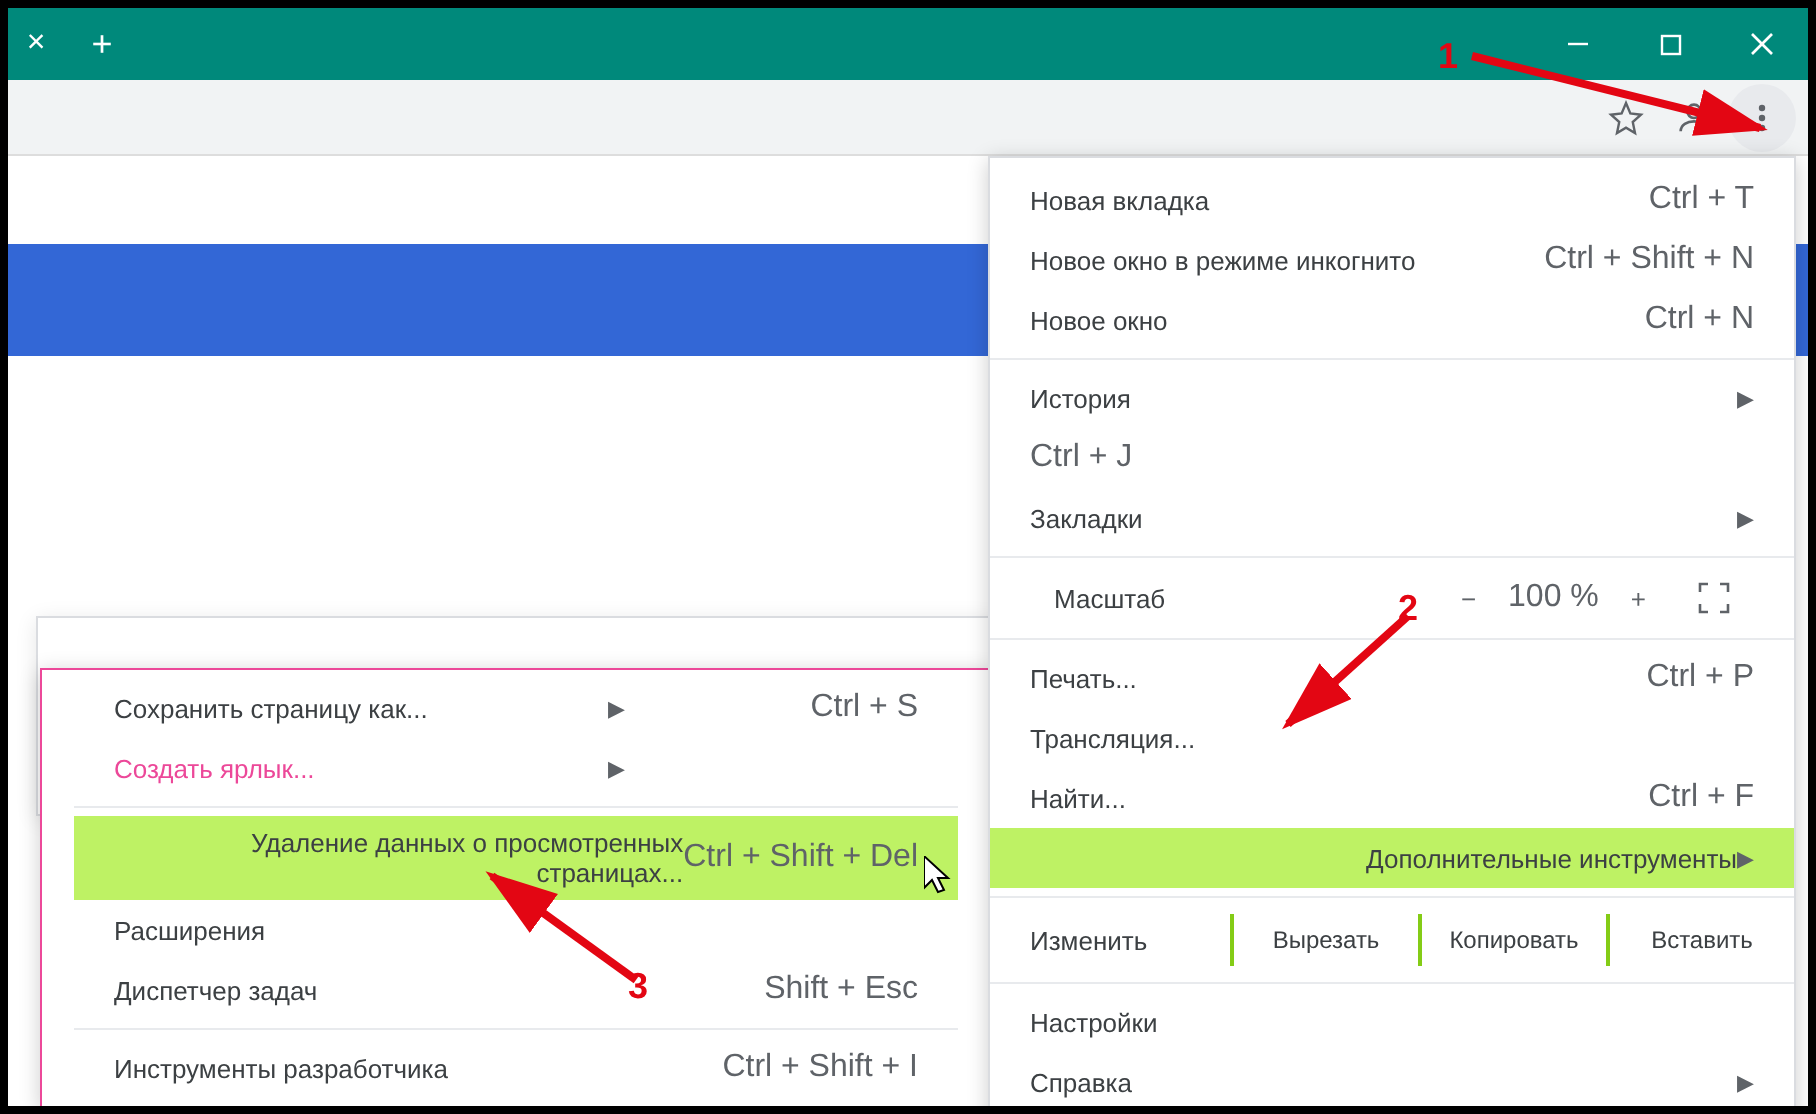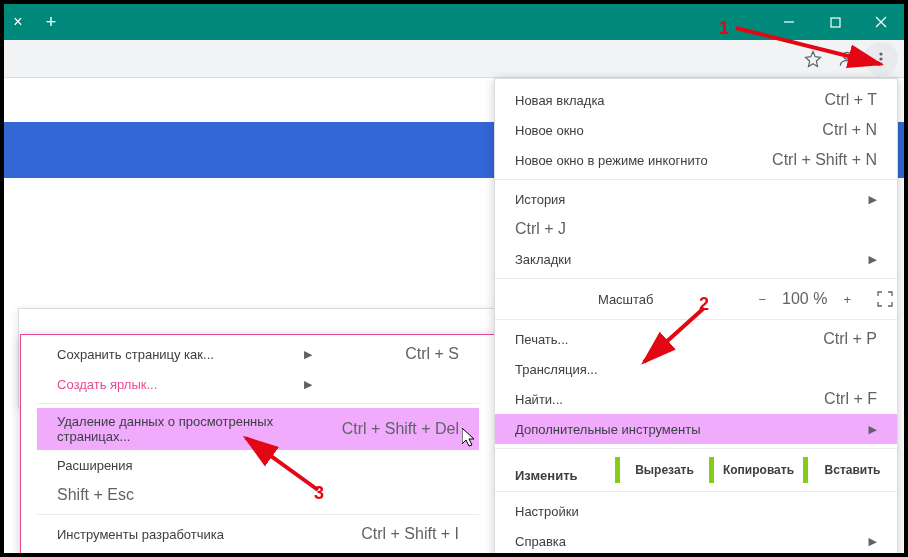--- a/index.html
+++ b/index.html
@@ -16,35 +16,35 @@
 
 .toolbar { height:38px; background:#f1f3f4; display:flex; align-items:center; justify-content:flex-end; padding-right:6px; border-bottom:1px solid #ddd; }
 .tool-icon { width:34px; height:34px; display:flex; align-items:center; justify-content:center; color:#5f6368; cursor:pointer; border-radius:50%; }
 .tool-icon.menu-hl { background:#e8eaed; }
 
 .content { position:relative; height:calc(100% - 74px); background:#fff; }
 .bluebar { position:absolute; top:44px; left:0; right:0; height:56px; background:#3367d6; }
 
 .main-menu { position:absolute; top:74px; right:6px; width:404px; background:#fff; border:1px solid #dadce0; box-shadow:0 2px 10px rgba(0,0,0,.2); font-size:13px; color:#3c4043; padding:6px 0; z-index:10; }
 .mi { display:flex; align-items:center; padding:6px 20px; min-height:30px; cursor:pointer; }
-.mi.hl { background:#f0abfc; }
+.mi.hl { background:#bef264;text-align:right; }
 .mi .label { flex:1; }
 .mi .shortcut { color:#5f6368; font-size:16px; }
 .mi .arrow { color:#5f6368; font-size:11px; }
 .sep { height:1px; background:#e8eaed; margin:4px 0; }
-.zoom-row { display:flex; align-items:center; padding:4px 4px; min-height:32px;text-align:center; }
+.zoom-row { display:flex; align-items:center; padding:4px 32px; min-height:32px; }
 .zoom-row .label { flex:1; }
 .zoom-ctrl { display:flex; align-items:center; gap:10px; color:#5f6368; }
 .zoom-btn { padding:2px 6px; cursor:pointer; }
 .zoom-pct { font-size:16px; }
 .fullscreen-icon { margin-left:10px; cursor:pointer; }
-.edit-row { display:flex; align-items:flex-end; padding:4px 0 4px 20px; min-height:34px;font-weight:bold; }
+.edit-row { display:flex; align-items:center; padding:4px 0 4px 20px; min-height:34px; }
 .edit-row .label { width:100px; }
 .edit-btns { flex:1; display:flex; }
-.edit-btn { flex:1; text-align:center; padding:6px 0; border-left:5px solid #84cc16; cursor:pointer; font-size:12px; }
+.edit-btn { flex:1; text-align:center; padding:6px 0; border-left:2px solid #84cc16; cursor:pointer; font-size:12px; }
 
 .sub-menu { position:absolute; top:330px; left:16px; width:476px; background:#fff; border:1px solid #ec4899; box-shadow:0 2px 10px rgba(0,0,0,.2); font-size:13px; color:#3c4043; padding:4px 16px; z-index:8; }
 .sub-menu .mi.disabled { color:#ec4899; cursor:default; }
 
 .floating-arrow { position:absolute; top:270px; left:300px; color:#5f6368; font-size:11px; z-index:9; }
 .floating-arrow2 { position:absolute; top:300px; left:300px; color:#5f6368; font-size:11px; z-index:9; }
 .floating-region { position:absolute; top:230px; left:14px; width:480px; height:100px; background:#fff; border:1px solid #dadce0; box-shadow:0 2px 10px rgba(0,0,0,.1); z-index:7; }
 
 .annot { position:absolute; color:#e30613; font-weight:bold; font-size:18px; z-index:20; pointer-events:none; }
 .cursor { position:absolute; z-index:25; pointer-events:none; }
@@ -107,26 +107,26 @@
     <div class="floating-arrow">▶</div>
     <div class="floating-arrow2">▶</div>
   </div>
 
   <div class="main-menu">
     <div class="mi">
           <span class="label">Новая вкладка</span>
           <span class="shortcut">Ctrl + T</span>
         </div>
     <div class="mi">
+          <span class="label">Новое окно в режиме инкогнито</span>
+          <span class="shortcut">Ctrl + Shift + N</span>
+        </div>
+    <div class="mi">
           <span class="label">Новое окно</span>
           <span class="shortcut">Ctrl + N</span>
-        </div>
-    <div class="mi">
-          <span class="label">Новое окно в режиме инкогнито</span>
-          <span class="shortcut">Ctrl + Shift + N</span>
         </div>
     <div class="sep"></div>
     <div class="mi">
           <span class="label">История</span>
           <span class="arrow">▶</span>
         </div>
     <div class="mi">
           <span class="shortcut">Ctrl + J</span>
         </div>
     <div class="mi">
@@ -193,20 +193,21 @@
         </div>
     <div class="sep"></div>
     <div class="mi hl">
           <span class="label">Удаление данных о просмотренных страницах...</span>
           <span class="shortcut">Ctrl + Shift + Del</span>
         </div>
     <div class="mi">
           <span class="label">Расширения</span>
         </div>
     <div class="mi">
+          <span class="label">Диспетчер задач</span>
           <span class="shortcut">Shift + Esc</span>
         </div>
     <div class="sep"></div>
     <div class="mi">
           <span class="label">Инструменты разработчика</span>
           <span class="shortcut">Ctrl + Shift + I</span>
         </div>
   </div>
 
   <div class="annot" style="top:14px; left:715px;">1</div>

